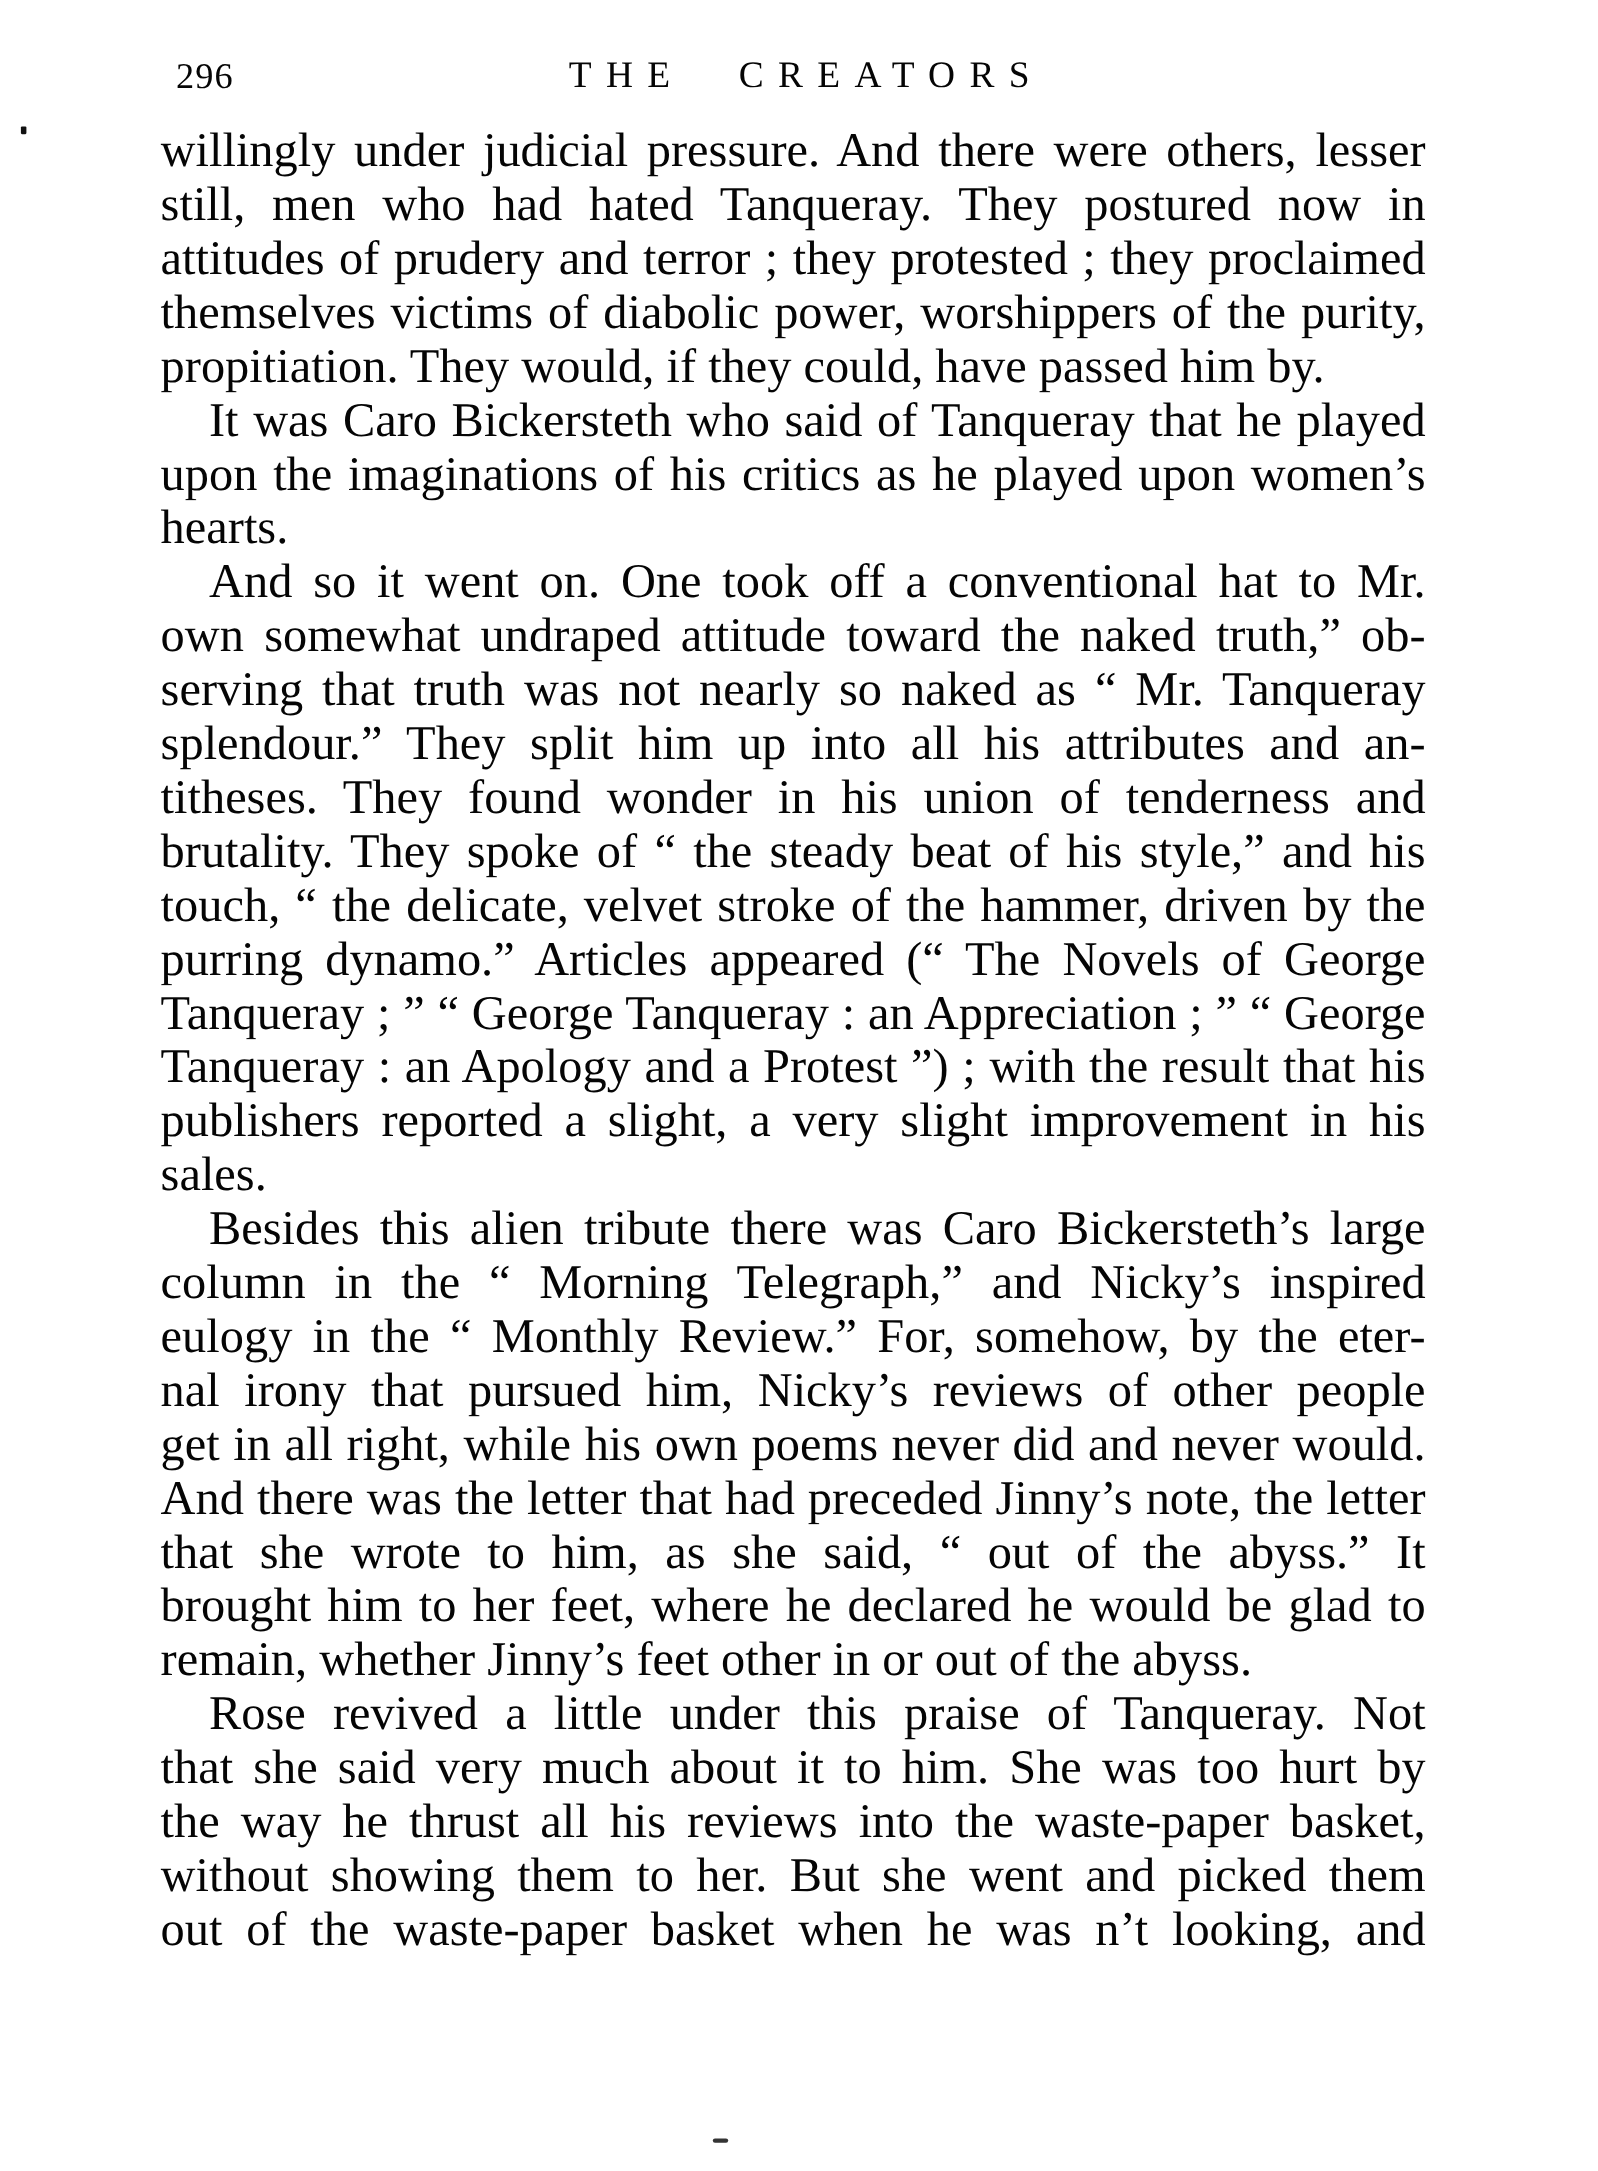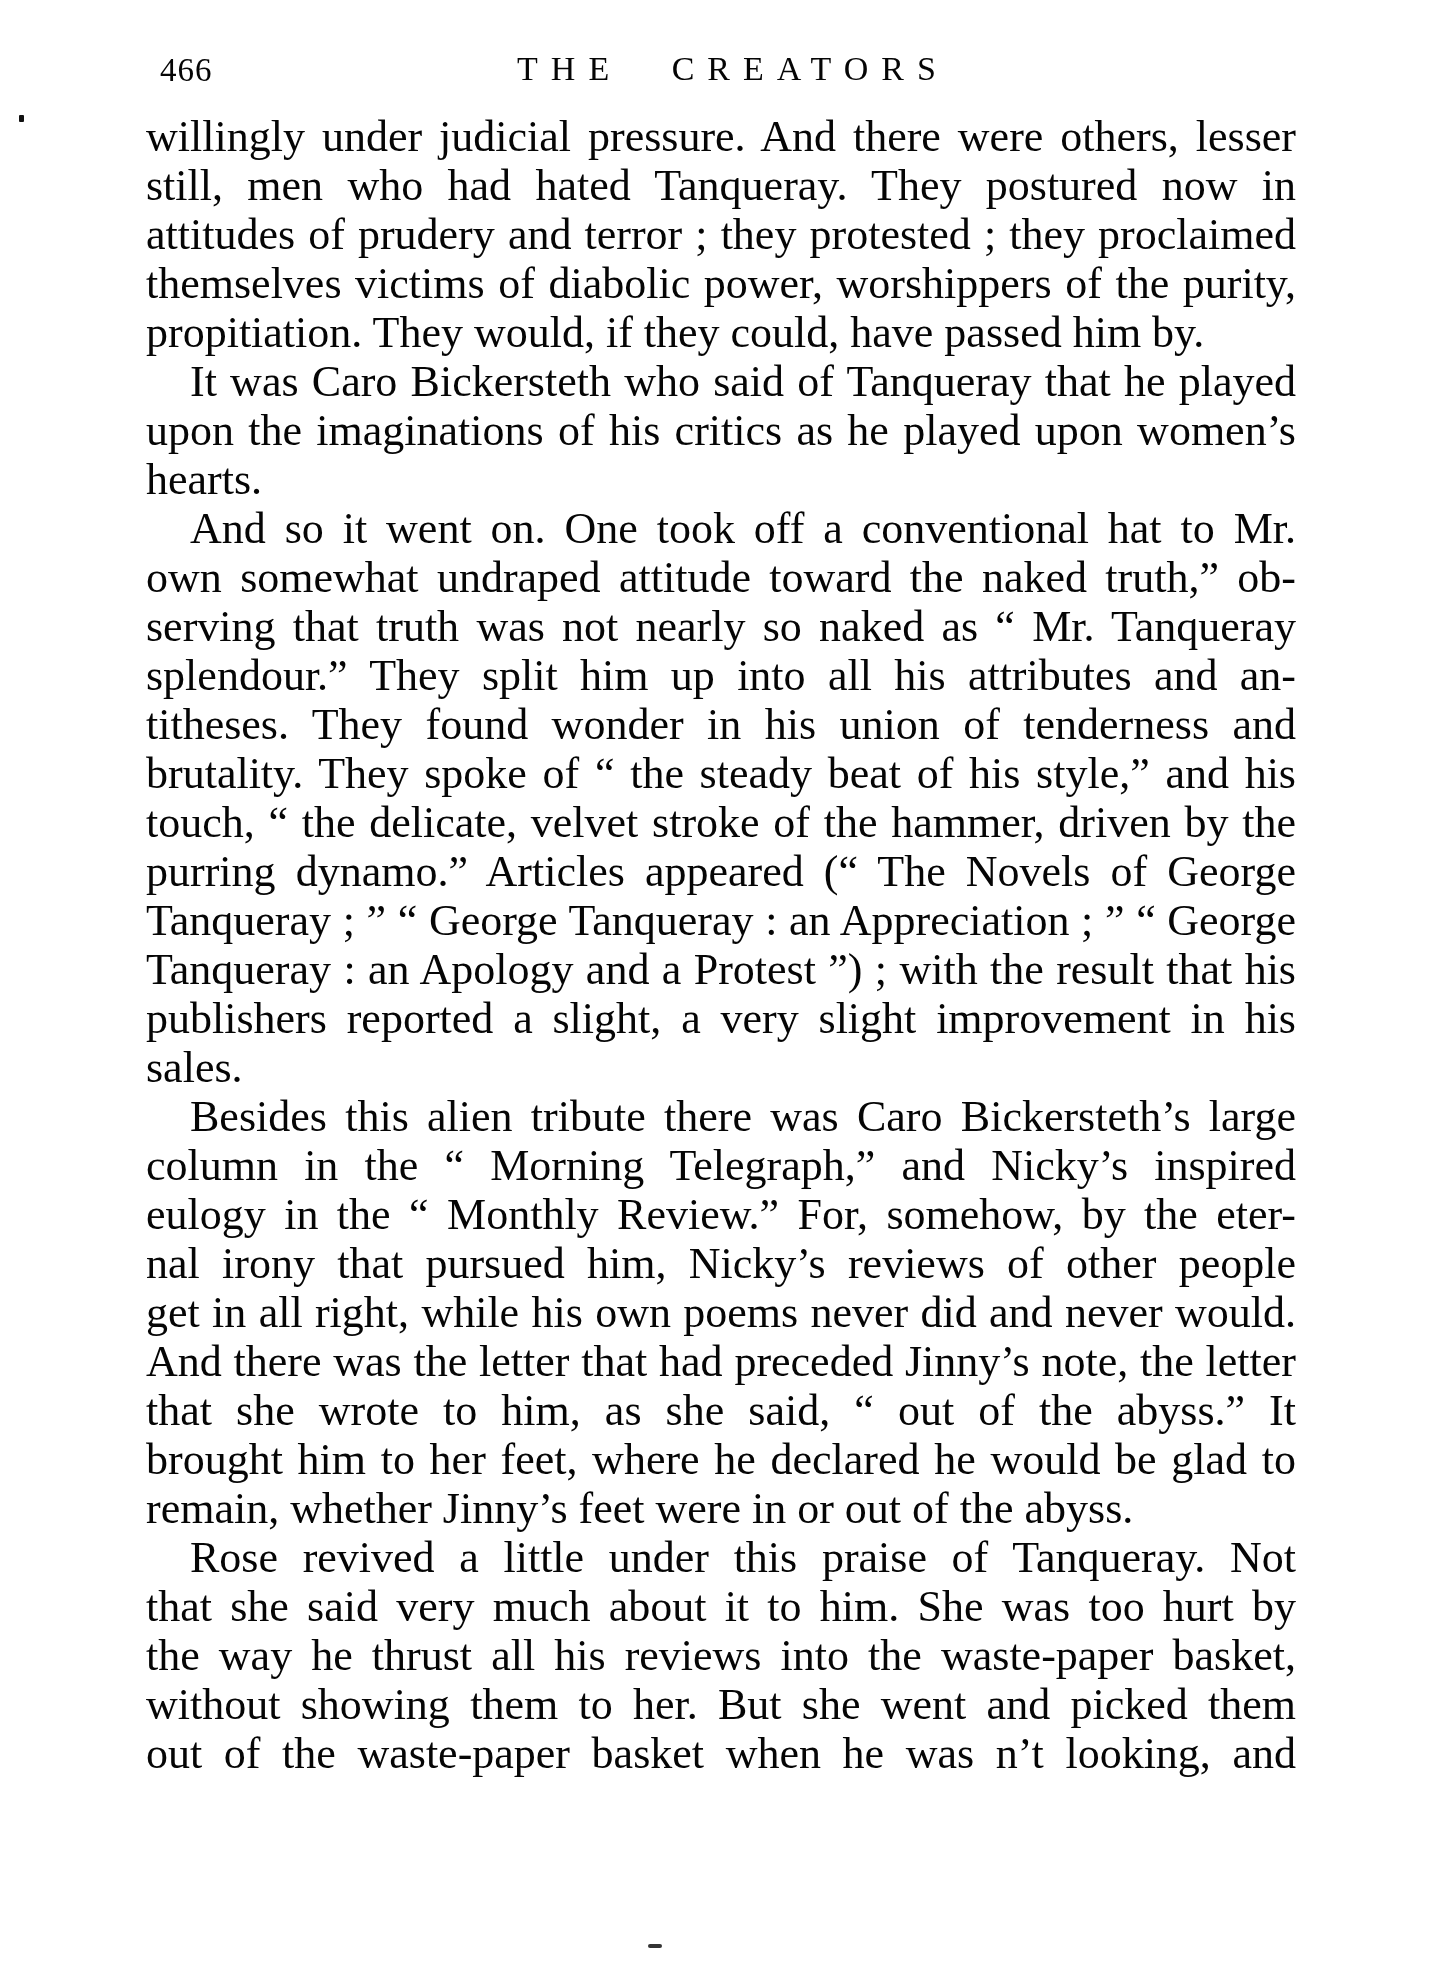--- a/index.html
+++ b/index.html
@@ -64,21 +64,21 @@
   .speck-2 { left: 648px; top: 1944px; width: 14px; height: 4px; border-radius: 2px; opacity: .85; }
 </style>
 </head>
 <body>
 
 <div class="page">
   <div class="speck speck-1"></div>
   <div class="speck speck-2"></div>
 
   <header class="page-header">
-    <span class="page-number">466</span>
+    <span class="page-number">296</span>
     <div class="running-title">THE CREATORS</div>
   </header>
 
   <main class="body-text" id="body-text">
       <div class="paragraph">
         <div class="line">willingly under judicial pressure.  And there were others, lesser</div>
         <div class="line">still, men who had hated Tanqueray.  They postured now in</div>
         <div class="line">attitudes of prudery and terror ; they protested ; they proclaimed</div>
         <div class="line">themselves victims of diabolic power, worshippers of the purity,</div>
         <div class="line para-end">propitiation.  They would, if they could, have passed him by.</div>
@@ -104,21 +104,21 @@
       </div>
       <div class="paragraph">
         <div class="line indent">Besides this alien tribute there was Caro Bickersteth’s large</div>
         <div class="line">column in the “ Morning Telegraph,” and Nicky’s inspired</div>
         <div class="line">eulogy in the “ Monthly Review.”  For, somehow, by the eter-</div>
         <div class="line">nal irony that pursued him, Nicky’s reviews of other people could</div>
         <div class="line">get in all right, while his own poems never did and never would.</div>
         <div class="line">And there was the letter that had preceded Jinny’s note, the letter</div>
         <div class="line">that she wrote to him, as she said, “ out of the abyss.”  It</div>
         <div class="line">brought him to her feet, where he declared he would be glad to</div>
-        <div class="line para-end">remain, whether Jinny’s feet were in or out of the abyss.</div>
+        <div class="line para-end">remain, whether Jinny’s feet other in or out of the abyss.</div>
       </div>
       <div class="paragraph">
         <div class="line indent">Rose revived a little under this praise of Tanqueray.  Not</div>
         <div class="line">that she said very much about it to him.  She was too hurt by</div>
         <div class="line">the way he thrust all his reviews into the waste-paper basket,</div>
         <div class="line">without showing them to her.  But she went and picked them</div>
         <div class="line">out of the waste-paper basket when he was n’t looking, and pasted</div>
       </div>
     </main>
 </div>

